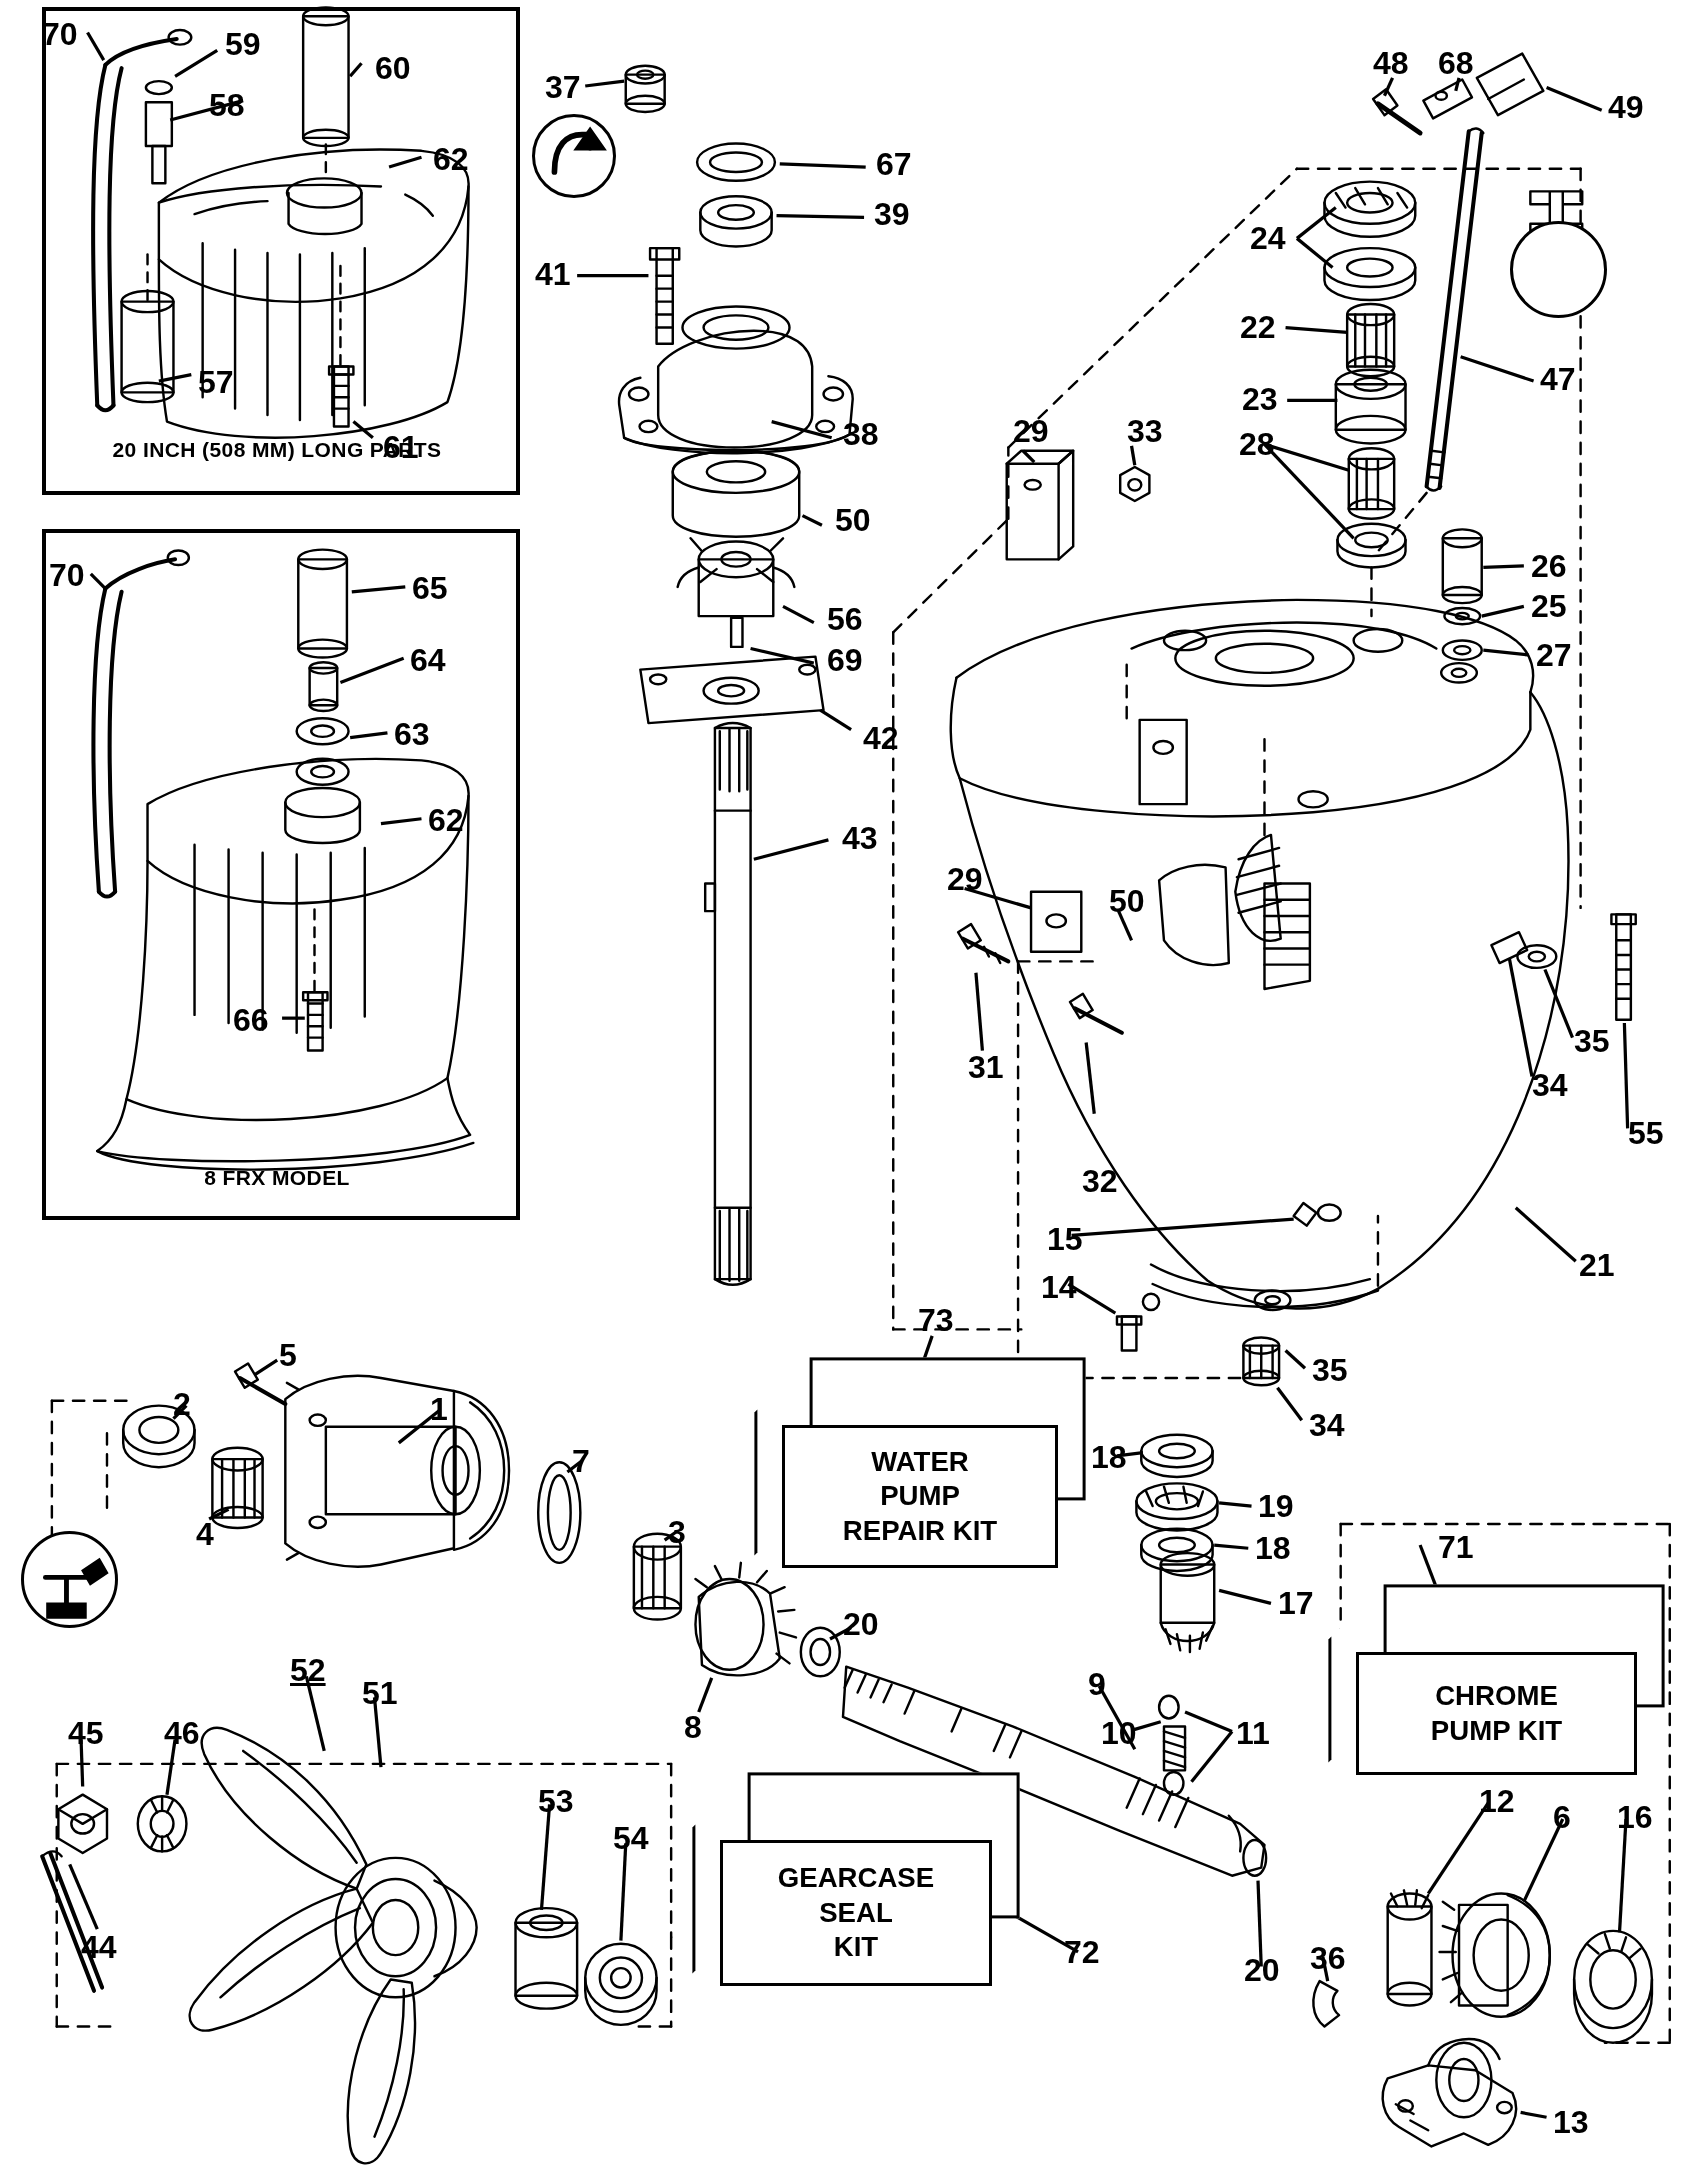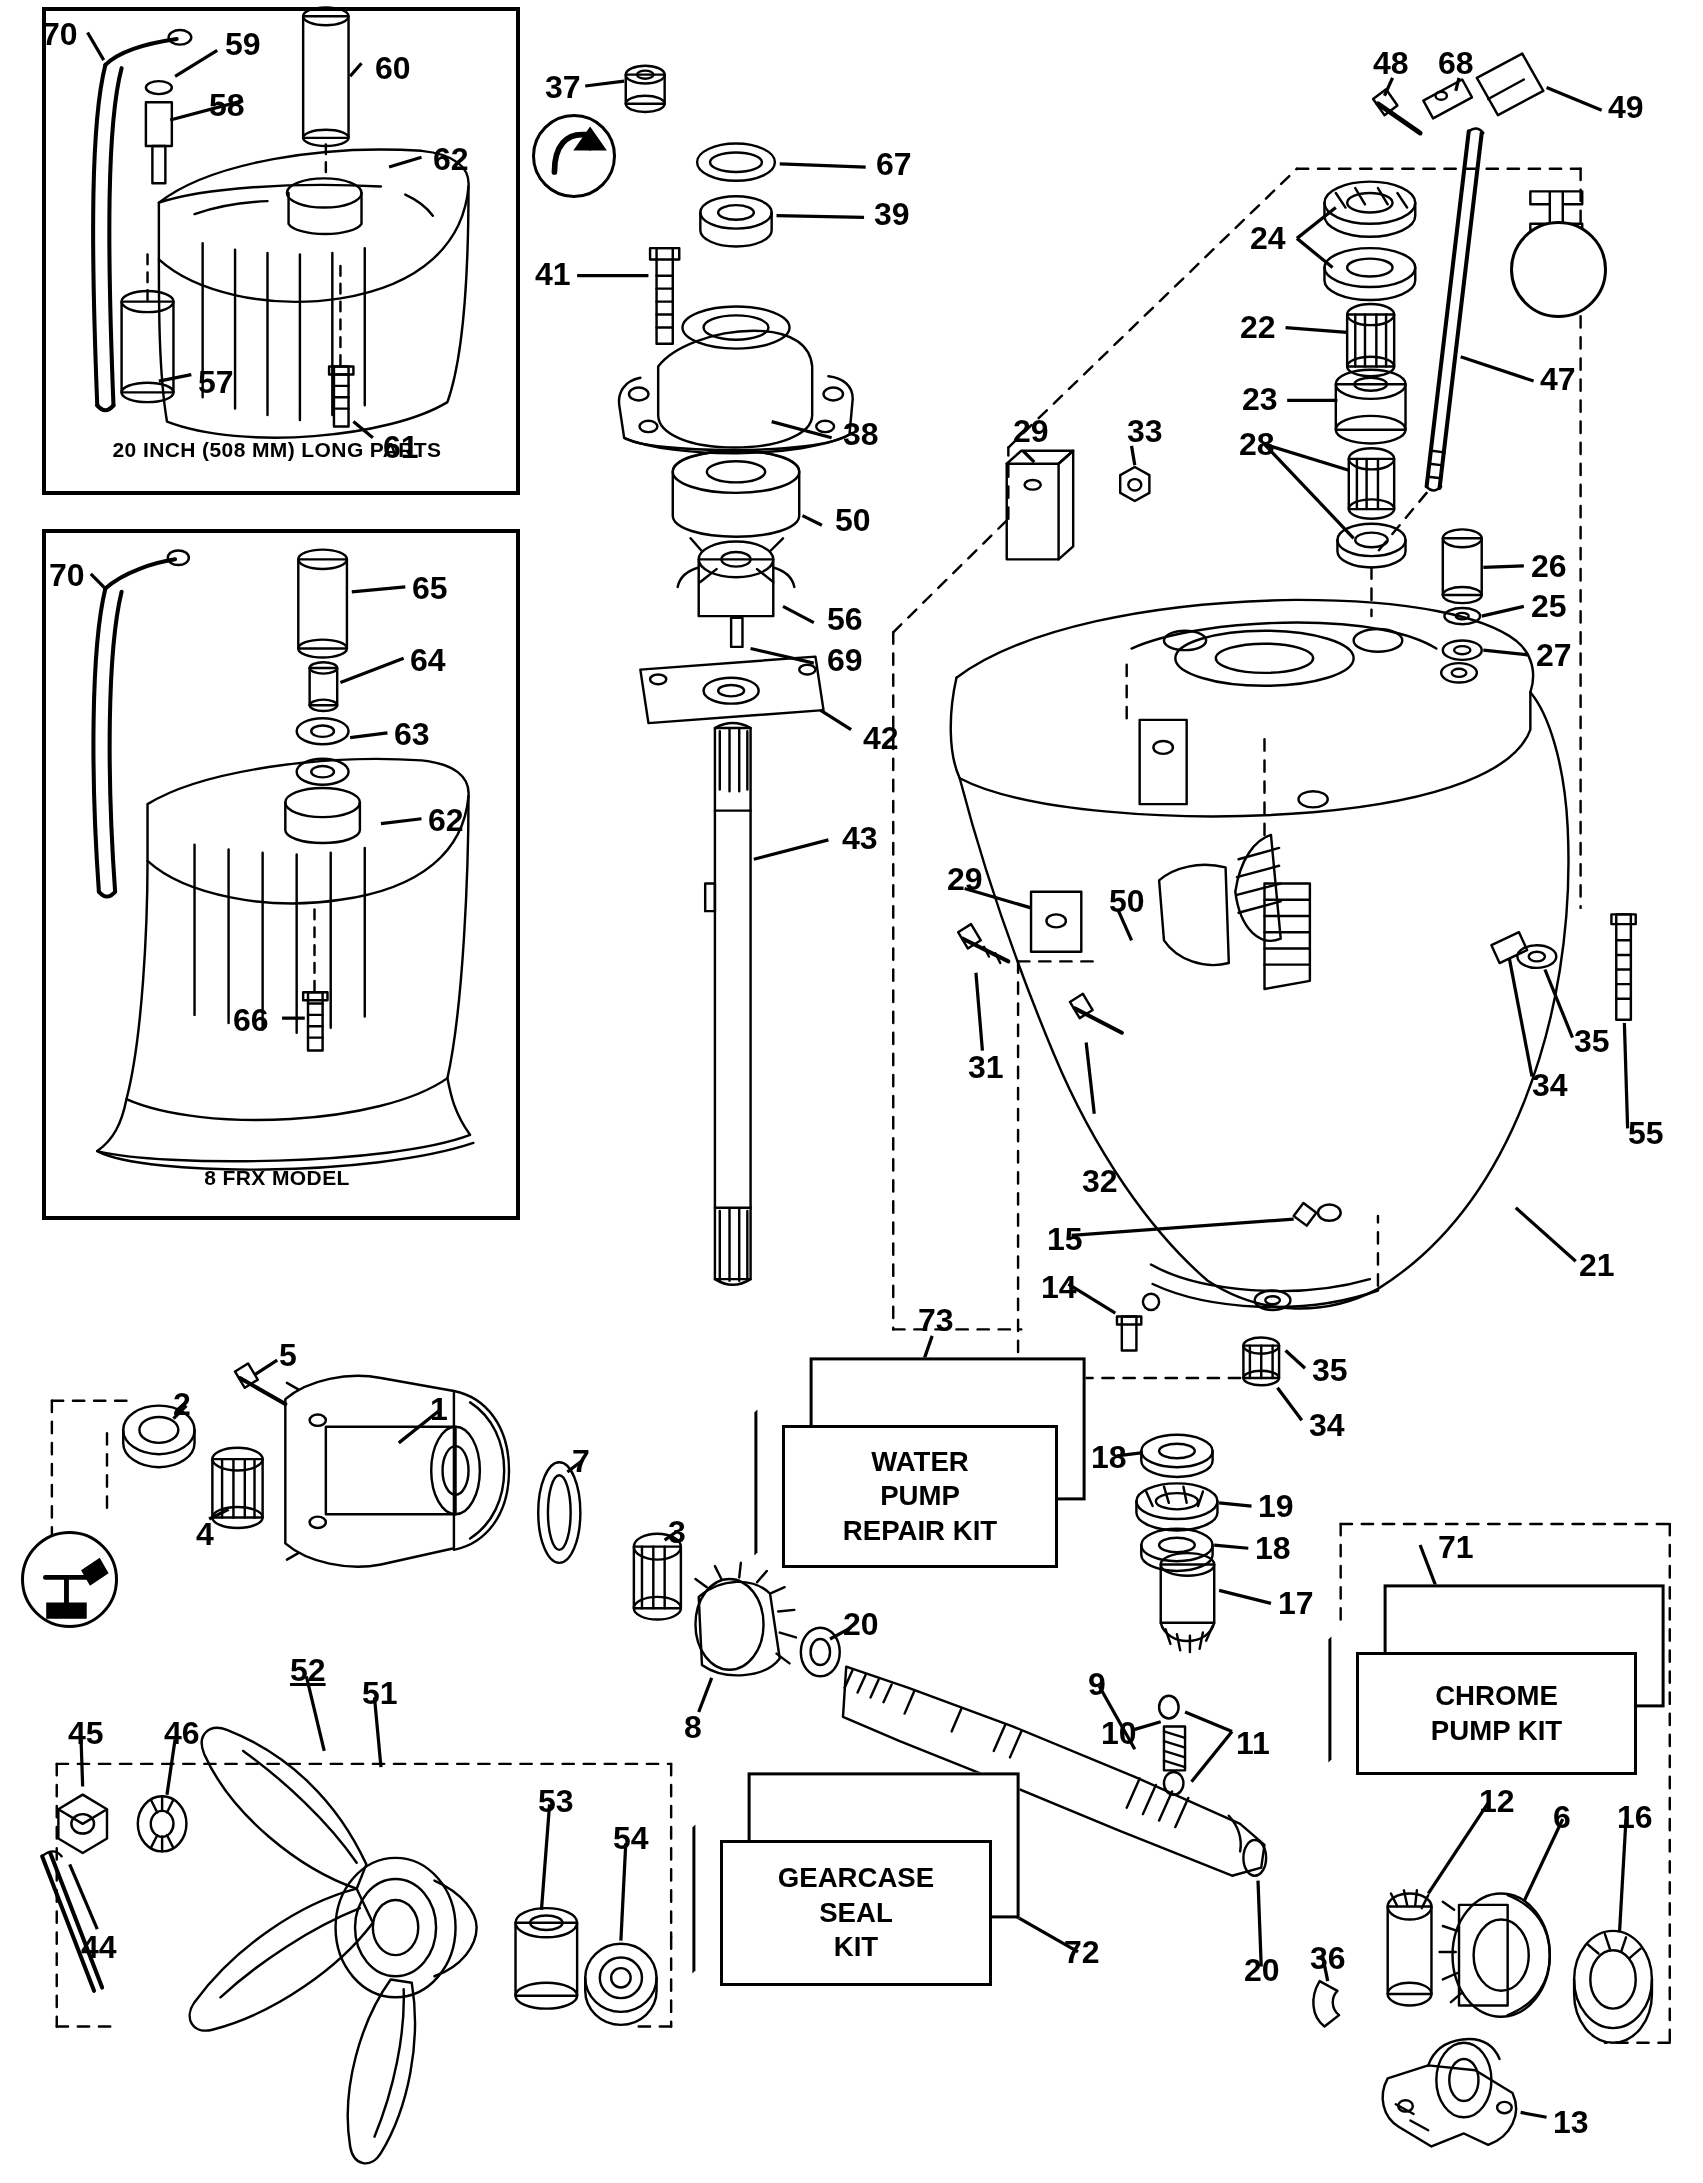--- a/index.html
+++ b/index.html
@@ -748,21 +748,21 @@
   <div class="callout" style="left:173px; top:1388px;">2</div>
   <div class="callout" style="left:279px; top:1339px;">5</div>
   <div class="callout" style="left:430px; top:1393px;">1</div>
   <div class="callout" style="left:196px; top:1518px;">4</div>
   <div class="callout" style="left:572px; top:1445px;">7</div>
   <div class="callout" style="left:668px; top:1516px;">3</div>
   <div class="callout" style="left:684px; top:1711px;">8</div>
   <div class="callout" style="left:843px; top:1608px;">20</div>
   <div class="callout" style="left:1088px; top:1668px;">9</div>
   <div class="callout" style="left:1101px; top:1717px;">10</div>
-  <div class="callout" style="left:1236px; top:1717px;margin-top:10px;">11</div>
+  <div class="callout" style="left:1236px; top:1717px;">11</div>
 
   <div class="callout" style="left:68px; top:1717px;">45</div>
   <div class="callout" style="left:164px; top:1717px;">46</div>
   <div class="callout" style="left:290px; top:1654px;text-decoration:underline;">52</div>
   <div class="callout" style="left:362px; top:1677px;">51</div>
   <div class="callout" style="left:81px; top:1931px;">44</div>
   <div class="callout" style="left:538px; top:1785px;">53</div>
   <div class="callout" style="left:613px; top:1822px;">54</div>
 
   <div class="callout" style="left:1064px; top:1936px;">72</div>

